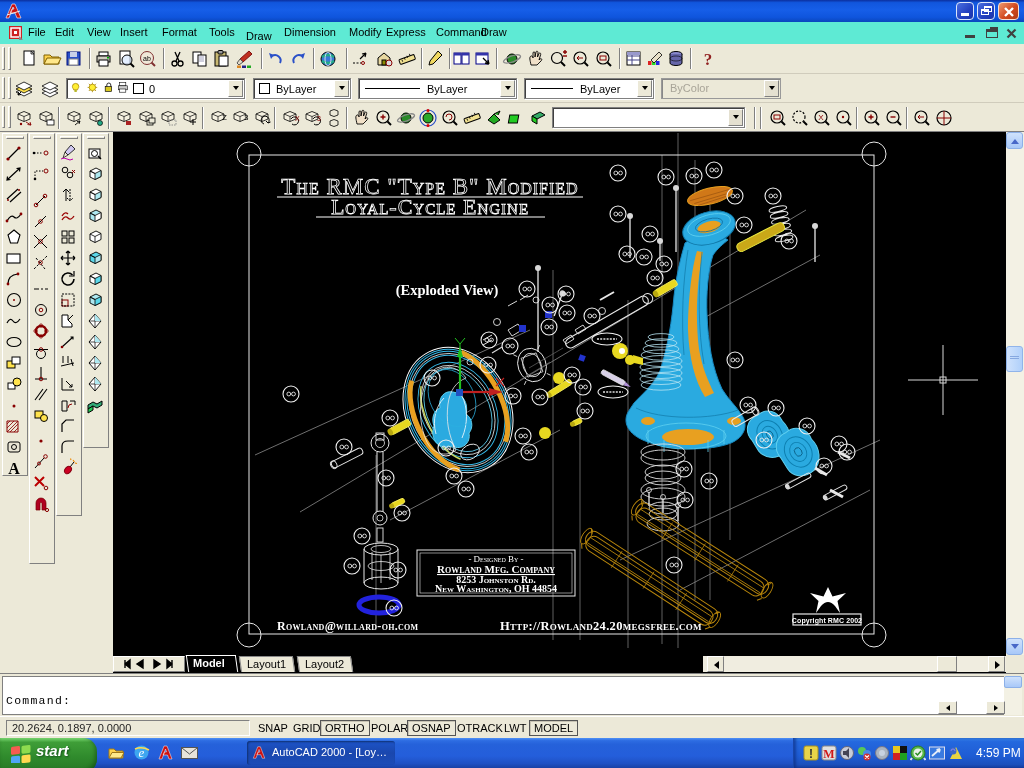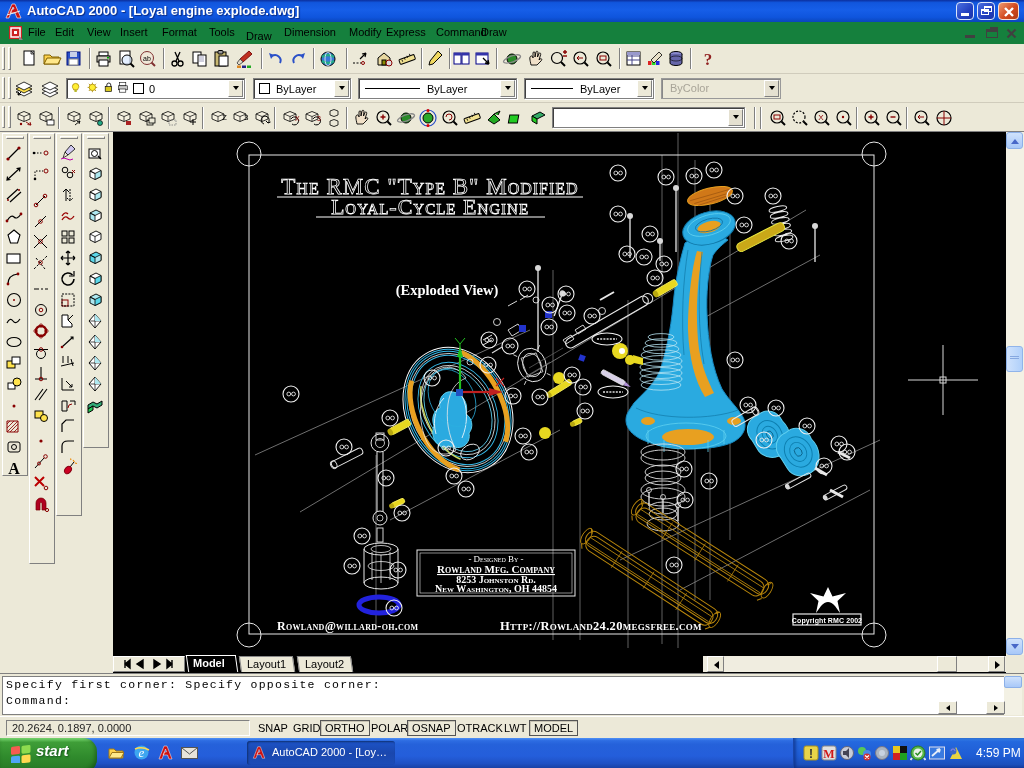--- a/index.html
+++ b/index.html
@@ -12,36 +12,35 @@
 .grip{position:absolute;left:2px;top:3px;bottom:3px;width:3px;border-top:1px solid #fff;border-left:1px solid #fff;border-right:1px solid #808080;border-bottom:1px solid #808080;background:#ece9d8;}
 .vgrip{position:absolute;left:3px;right:3px;top:2px;height:3px;border-top:1px solid #fff;border-left:1px solid #fff;border-right:1px solid #808080;border-bottom:1px solid #808080;background:#ece9d8;}
 .sep{position:absolute;width:2px;border-left:1px solid #808080;border-right:1px solid #fff;}
 </style></head><body>
 
 <div class="abs" style="left:0;top:0;width:1024px;height:22px;background:linear-gradient(180deg,#0b2f9e 0%,#1156dd 12%,#165ee8 45%,#0f55dd 78%,#0a46bd 100%);">
  <svg class="abs" style="left:4px;top:2px" width="18" height="18" viewBox="0 0 18 18">
   <path d="M2 16 L8 2 L11 2 L17 16 L13 16 L11 11 L6 11 L8 7 L10 7 L9 5 L5 16 Z" fill="#cc1111" stroke="#ffffff" stroke-width="0.6"></path>
   <path d="M3 13 L16 9" stroke="#eeeeee" stroke-width="1"></path>
  </svg>
- <div class="abs" style="left:27px;top:3px;font-size:13px;font-weight:bold;color:#fff;text-shadow:1px 1px 1px #0a2a80;">AutoCAD 2000 - [Loyal engine explode.dwg]</div>
  <div class="abs" style="left:956px;top:2px;width:18px;height:18px;border-radius:4px;background:linear-gradient(135deg,#4a6fe0,#2340c0 60%,#1c34a8);border:1px solid #dce6fa;">
       <div class="abs" style="left:4px;bottom:3px;width:8px;height:3px;background:#fff;"></div>
     </div>
  <div class="abs" style="left:977px;top:2px;width:18px;height:18px;border-radius:4px;background:linear-gradient(135deg,#4a6fe0,#2340c0 60%,#1c34a8);border:1px solid #dce6fa;">
       <div class="abs" style="left:3px;top:6px;width:8px;height:6px;border:1px solid #fff;border-top:2px solid #fff;"></div>
       <div class="abs" style="left:6px;top:3px;width:8px;height:6px;border:1px solid #fff;border-top:2px solid #fff;"></div>
     </div>
  <div class="abs" style="left:998px;top:2px;width:21px;height:18px;border-radius:4px;background:linear-gradient(135deg,#f09a70,#d2491e 55%,#b03a14);border:1px solid #f8e0d0;">
       <svg class="abs" style="left:4px;top:3px" width="12" height="12" viewBox="0 0 12 12">
         <path d="M2 2 L10 10 M10 2 L2 10" stroke="#fff" stroke-width="2.4"></path>
       </svg>
     </div>
 </div>
 
-<div class="abs" style="left:0;top:22px;width:1024px;height:26px;background:#15803d;border-bottom:1px solid #d6d2c2;">
+<div class="abs" style="left:0;top:22px;width:1024px;height:26px;background:#5eead4;border-bottom:1px solid #d6d2c2;">
     <svg class="abs" style="left:8px;top:3px" width="16" height="16" viewBox="0 0 16 16">
       <rect x="1" y="1" width="13" height="13" fill="#cc2222"></rect>
       <rect x="3" y="3" width="9" height="9" fill="none" stroke="#fff" stroke-width="1.5"></rect>
       <rect x="6" y="6" width="3" height="3" fill="#fff"></rect>
       <path d="M11 11 L15 15 L11 15 Z" fill="#888"></path>
     </svg>
     <div class="abs" style="left:28px;top:4px;font-size:11px;color:#000;">File</div>
     <div class="abs" style="left:55px;top:4px;font-size:11px;color:#000;">Edit</div>
     <div class="abs" style="left:87px;top:4px;font-size:11px;color:#000;">View</div>
     <div class="abs" style="left:120px;top:4px;font-size:11px;color:#000;">Insert</div>
@@ -1169,21 +1168,20 @@
       <div class="abs" style="left:5px;top:4px;border:4px solid transparent;border-right:5px solid #000;margin-left:-3px;"></div>
     </div>
     <div class="abs bevel" style="left:988px;top:1px;width:17px;height:16px;background:#ece9d8;">
       <div class="abs" style="left:6px;top:4px;border:4px solid transparent;border-left:5px solid #000;"></div>
     </div>
     <div class="abs bevel" style="left:937px;top:1px;width:20px;height:16px;background:#ece9d8;"></div>
   </div>
 
 <div class="abs" style="left:0;top:673px;width:1024px;height:43px;background:#ece9d8;border-top:1px solid #808080;">
  <div class="abs" style="left:2px;top:2px;width:1002px;height:39px;background:#fff;border:1px solid #808080;border-right:none;"></div>
- <div class="abs" style="left:6px;top:4px;font-family:'Liberation Mono',monospace;font-size:11.5px;color:#000;letter-spacing:1.25px;white-space:pre;">Specify first corner: Specify opposite corner:</div>
  <div class="abs" style="left:6px;top:20px;font-family:'Liberation Mono',monospace;font-size:11.5px;color:#000;letter-spacing:1.25px;">Command:</div>
  <div class="abs" style="left:1004px;top:2px;width:18px;height:12px;border-radius:2px;background:linear-gradient(180deg,#cfe2fc,#a8c8f8);border:1px solid #8cb0e8;"></div>
  <div class="abs" style="left:1004px;top:14px;width:18px;height:27px;background:#f3f1e4;"></div>
  <div class="abs bevel" style="left:938px;top:27px;width:19px;height:13px;background:#ece9d8;">
       <div class="abs" style="left:6px;top:3px;border:3px solid transparent;border-right:4px solid #000;margin-left:-2px;"></div>
     </div>
  <div class="abs bevel" style="left:986px;top:27px;width:19px;height:13px;background:#ece9d8;">
       <div class="abs" style="left:7px;top:3px;border:3px solid transparent;border-left:4px solid #000;"></div>
     </div>
 </div>

